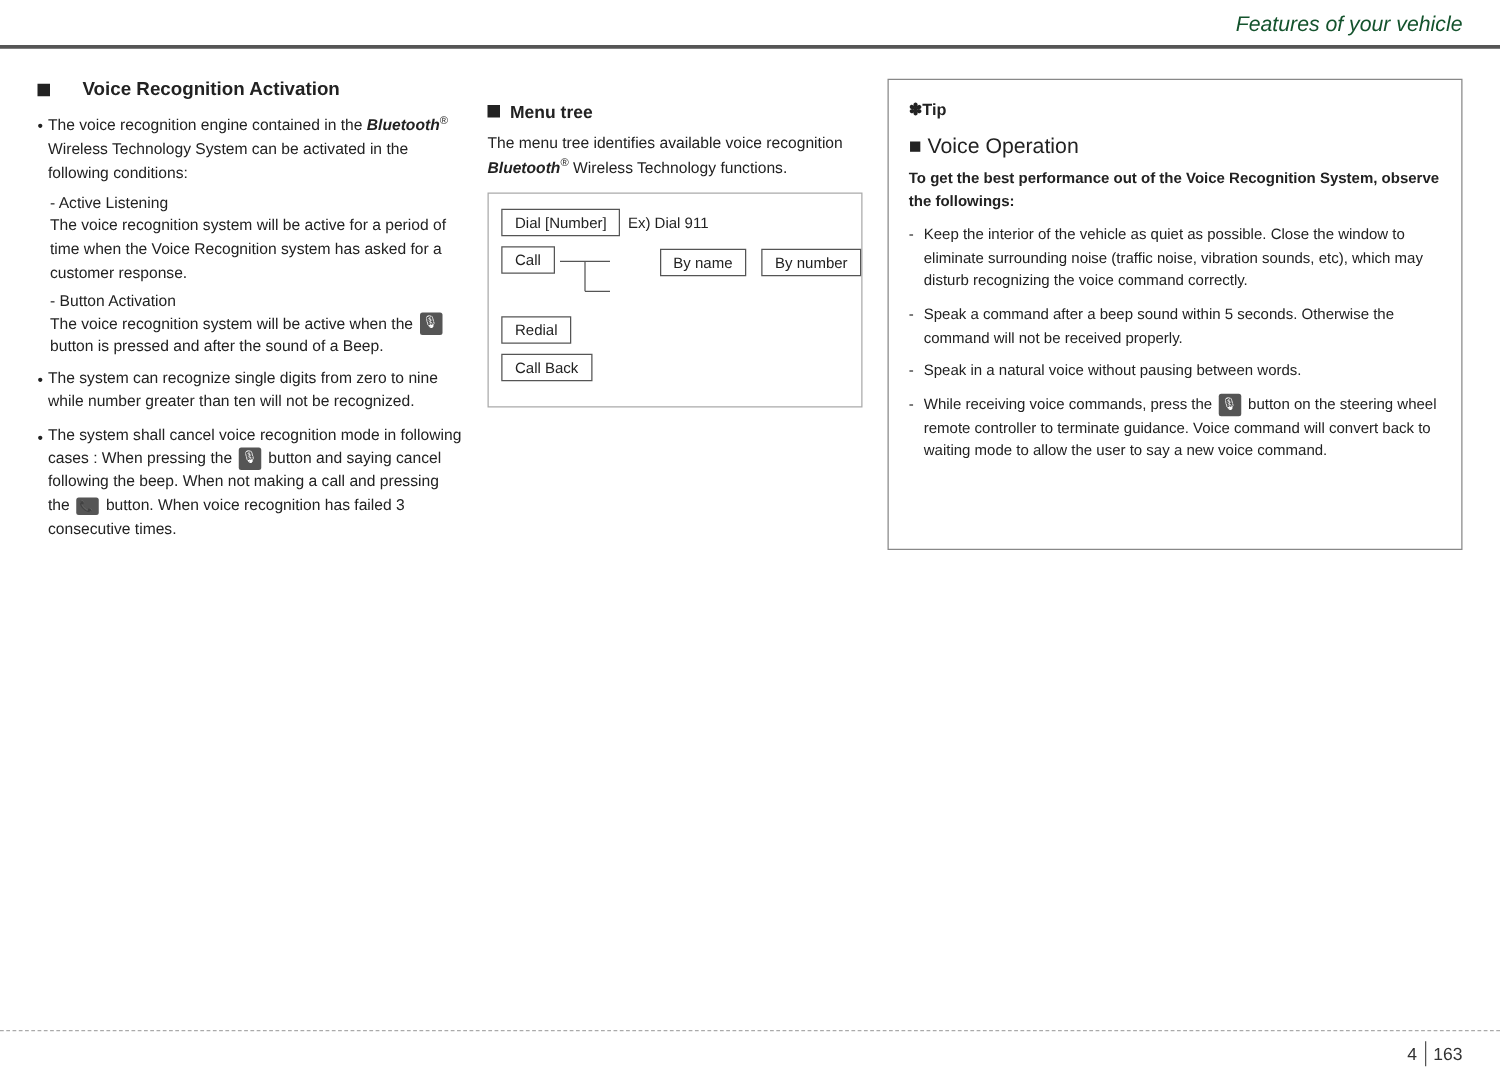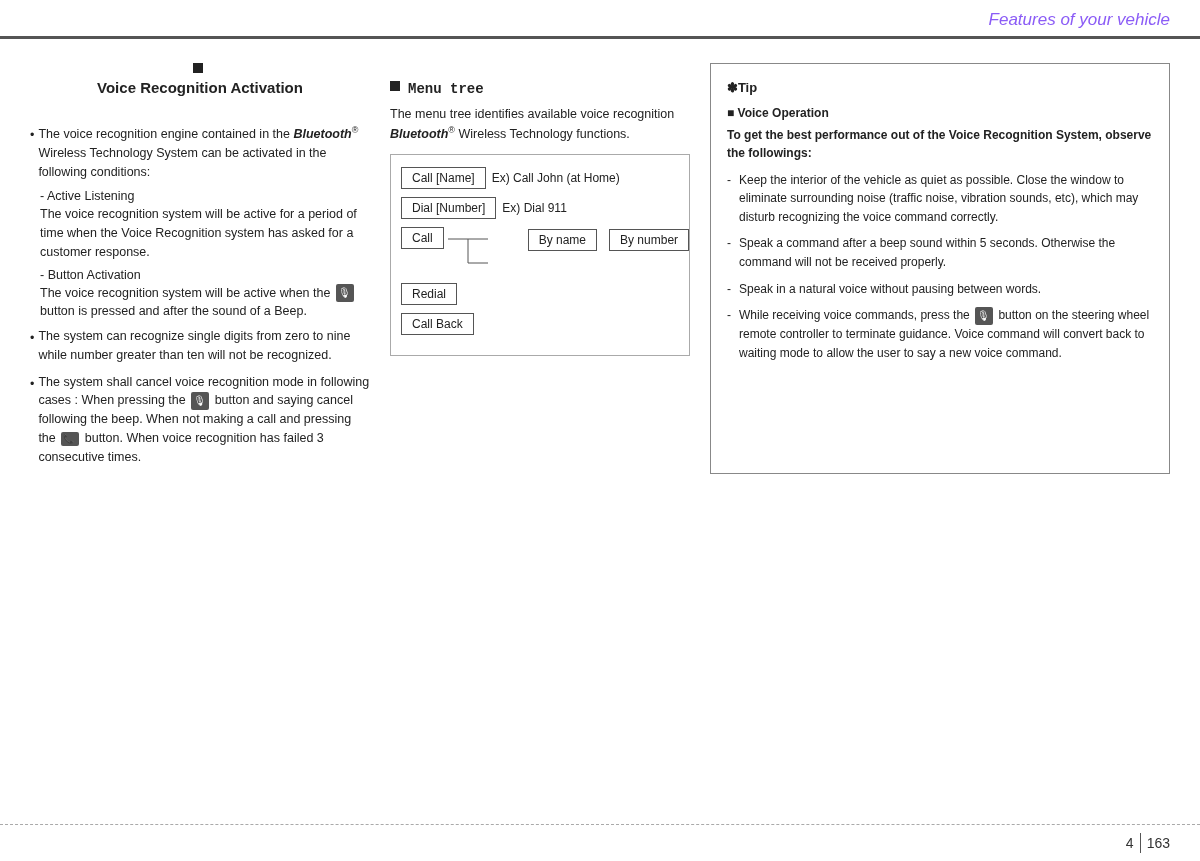--- a/index.html
+++ b/index.html
@@ -17,21 +17,21 @@
     .page-header {
       display: flex;
       justify-content: flex-end;
       align-items: center;
       padding: 10px 30px 6px 30px;
       border-bottom: 3px solid #555;
     }
     .page-header-title {
       font-style: italic;
       font-size: 17px;
-      color: #8b5cf6;
+      color: #14532d;
     }
 
     
     .main-content {
       display: flex;
       padding: 24px 30px 20px 30px;
       gap: 20px;
     }
 
     
@@ -51,43 +51,41 @@
       flex: 1;
       border: 1.5px solid #888;
       padding: 14px 16px 14px 16px;
       font-size: 12px;
       line-height: 1.5;
     }
 
     .section-title {
       font-size: 15px;
       font-weight: bold;
-      margin-bottom: 28px;
-      display: flex;
-      align-items: center;
-      gap: 6px;
-      flex-direction: column;
+      margin-bottom: 10px;
+      display: flex;
+      align-items: center;
+      gap: 22px;
     }
     .section-title-square {
       display: inline-block;
       width: 10px;
       height: 10px;
       background: #222;
       margin-right: 4px;
     }
 
     .section-subtitle {
       font-size: 14px;
       font-weight: bold;
       margin-top: 18px;
       margin-bottom: 8px;
       display: flex;
-      align-items: flex-start;
+      align-items: center;
       gap: 4px;
-      font-family: Liberation Mono, monospace;
     }
 
     .bullet-item {
       display: flex;
       gap: 4px;
       margin-bottom: 8px;
       font-size: 12.5px;
       line-height: 1.5;
     }
     .bullet-dot {
@@ -181,22 +179,22 @@
       display: flex;
       align-items: flex-start;
       margin-bottom: 8px;
     }
     .tip-title {
       font-weight: bold;
       font-size: 13px;
       margin-bottom: 6px;
     }
     .tip-subtitle {
-      font-weight: bold;
-      font-size: 12px;
+      font-weight: normal;
+      font-size: 17px;
       margin-bottom: 4px;
     }
     .tip-body {
       font-size: 12px;
       line-height: 1.55;
       font-weight: bold;
       margin-bottom: 8px;
     }
     .tip-list {
       list-style: none;
@@ -299,24 +297,20 @@
       <span class="section-title-square"></span>
       <span>Menu tree</span>
     </div>
 
     <p style="font-size:12.5px; line-height:1.5; margin-bottom:0;">
       <span>The menu tree identifies available voice recognition </span><span class="italic-bold">Bluetooth</span><span class="superscript">®</span><span> Wireless Technology functions.</span>
     </p>
 
     <div class="menu-tree-box">
 
-      <div class="tree-row">
-        <div class="tree-box">Call [Name]</div>
-        <span class="tree-text">Ex) Call John (at Home)</span>
-      </div>
 
       <div class="tree-row">
         <div class="tree-box">Dial [Number]</div>
         <span class="tree-text">Ex) Dial 911</span>
       </div>
 
       <div class="tree-branch">
         <div style="display:flex; align-items:center; gap:6px;">
           <div class="tree-box">Call</div>
         </div>

